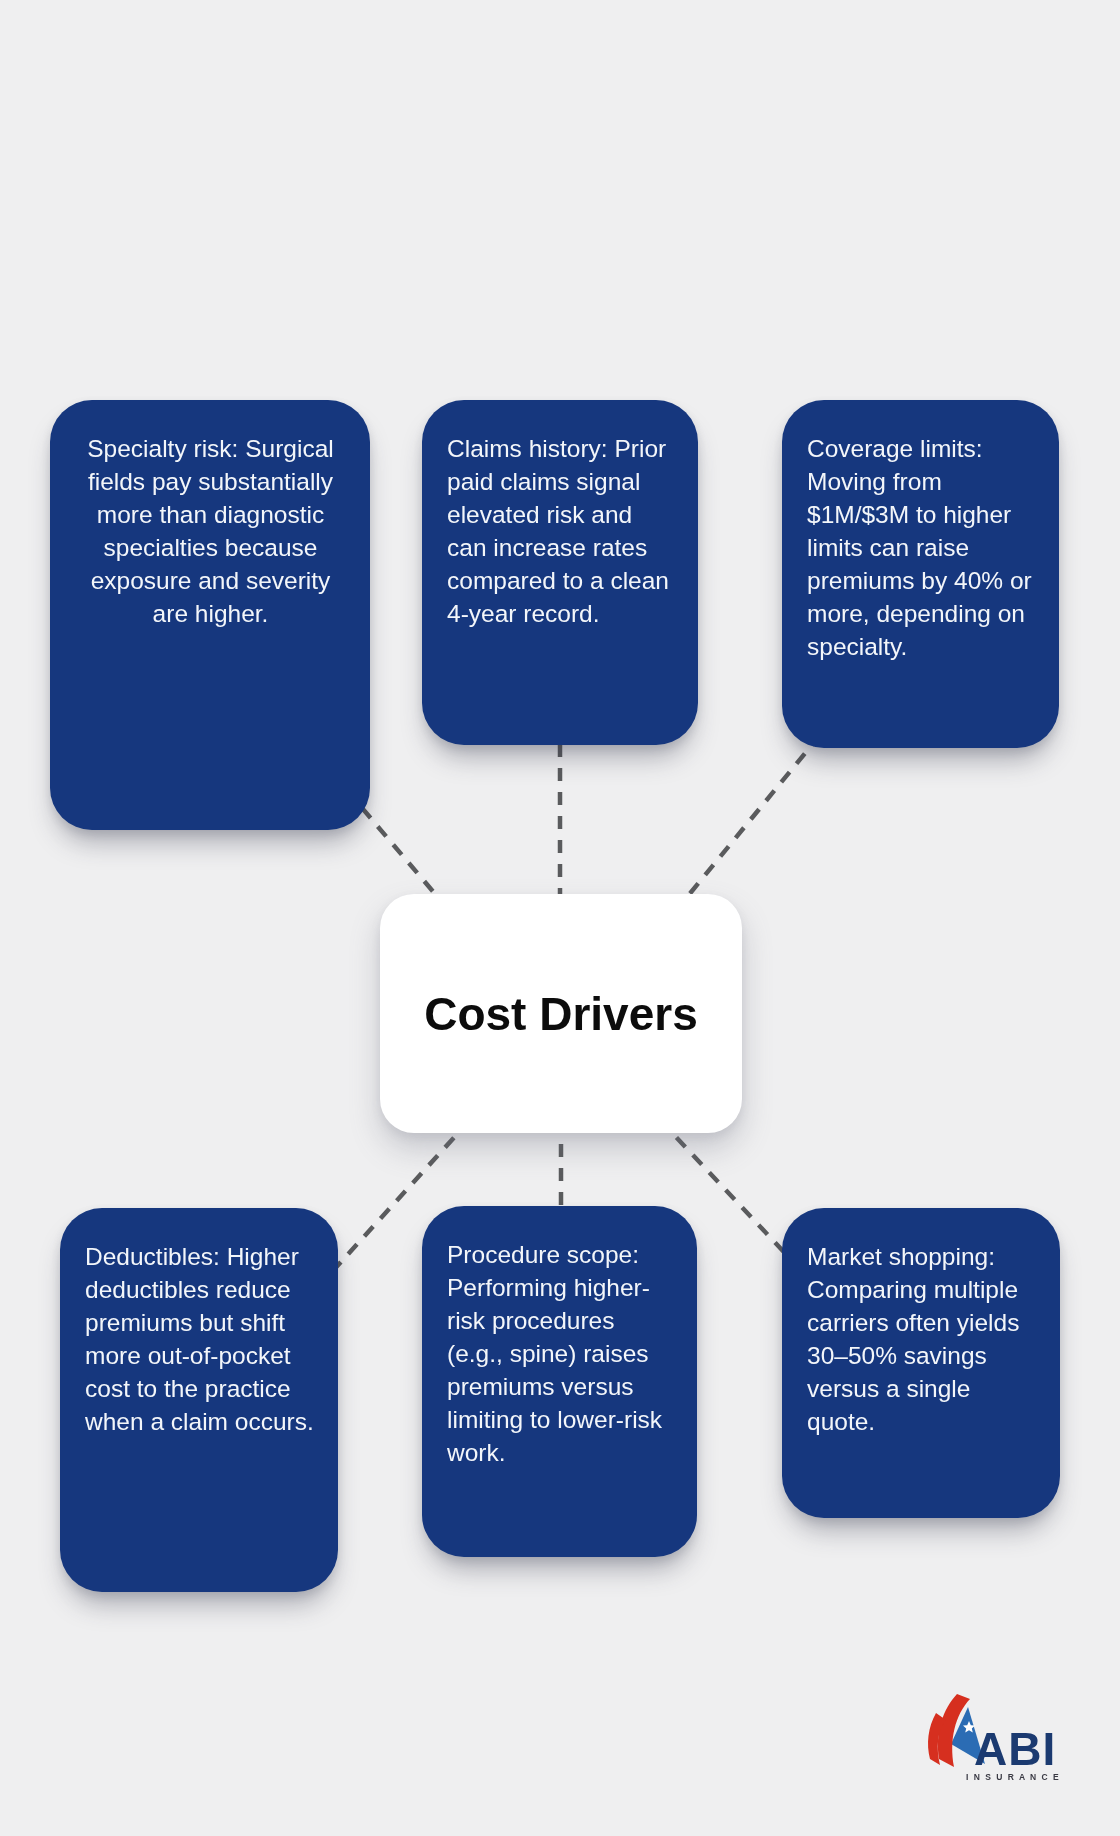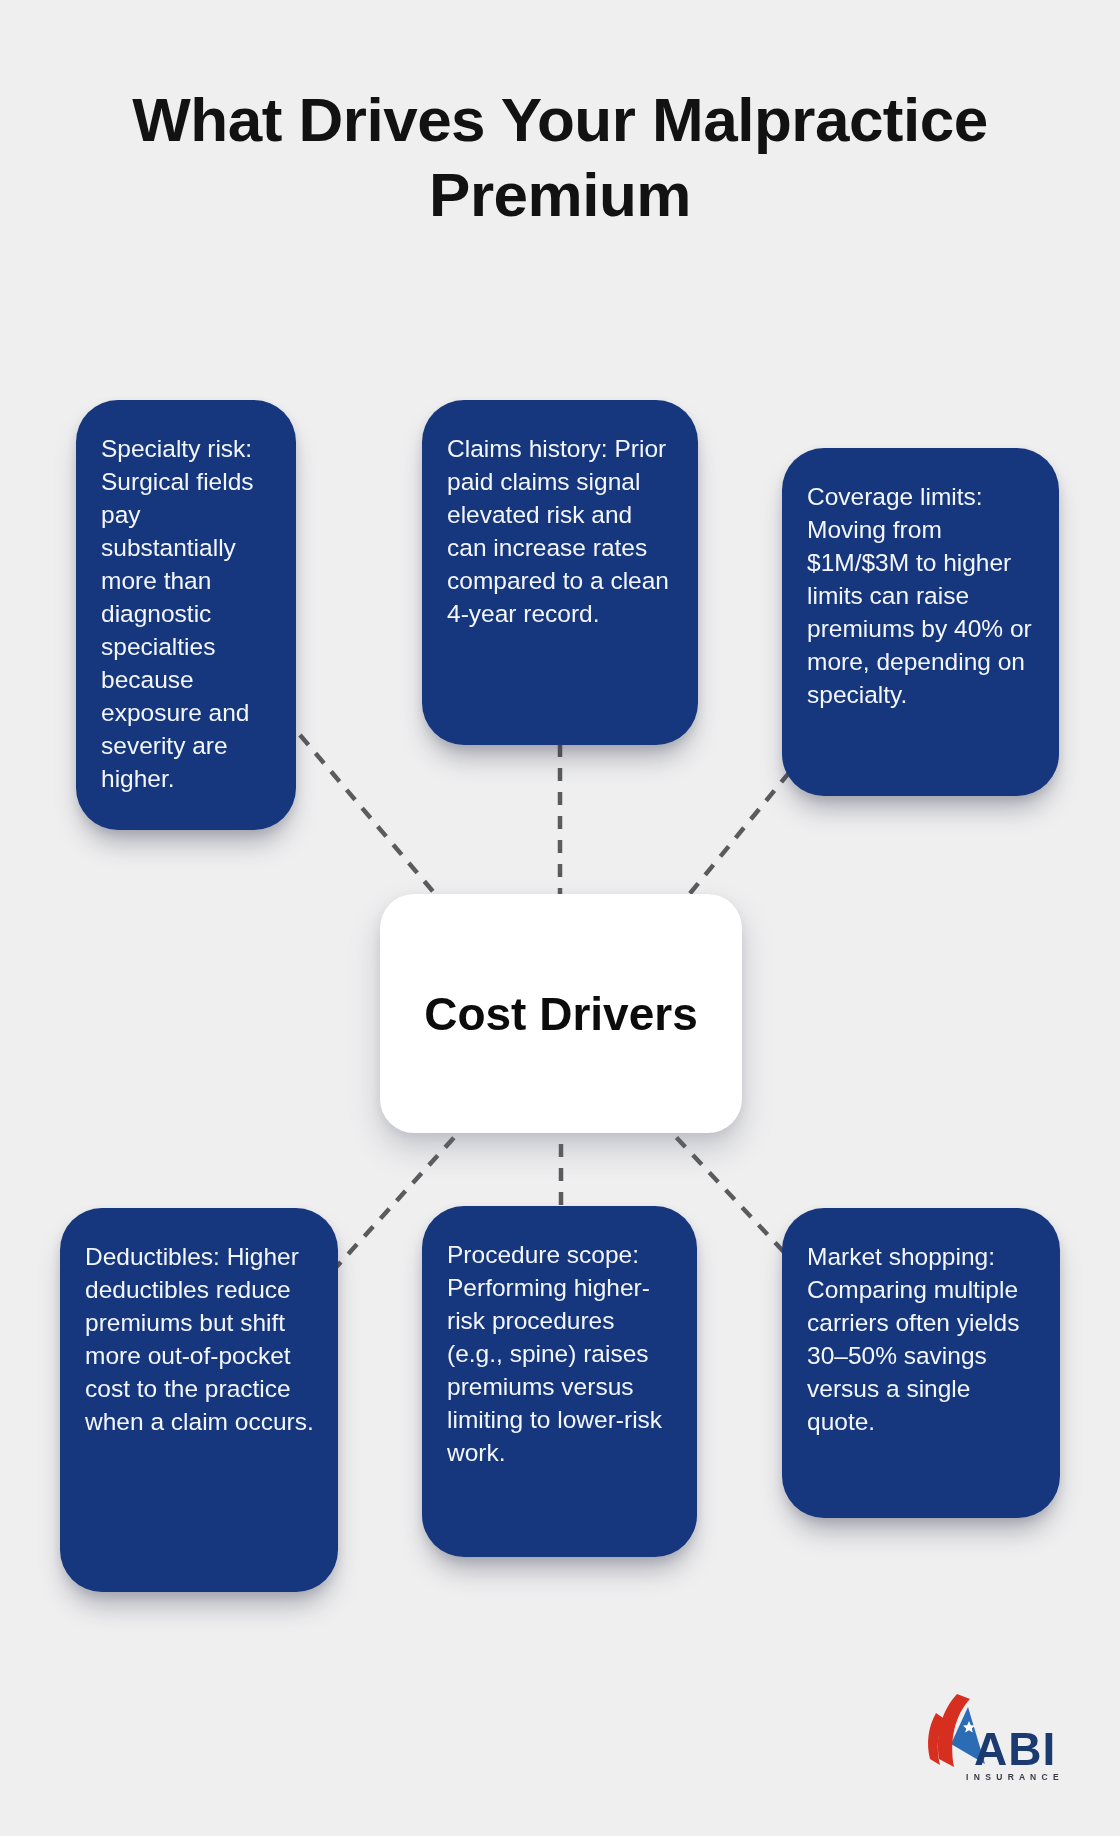--- a/index.html
+++ b/index.html
@@ -40,23 +40,23 @@
     z-index: 2;
     background: #16377e;
     border-radius: 42px;
     color: #f3f6fa;
     font-size: 24.5px;
     line-height: 33px;
     padding: 32px 24px 0 25px;
     box-shadow: 0 18px 26px -6px rgba(45, 50, 70, 0.35), 0 4px 10px rgba(45,50,70,0.12);
   }
 
-  .box-1 { left: 76px;  top: 400px;  width: 220px; height: 430px; }
+  .box-1 { left: 50px;  top: 400px;  width: 320px; height: 430px; text-align: center; }
   .box-2 { left: 422px; top: 400px;  width: 276px; height: 345px; }
-  .box-3 { left: 782px; top: 400px;  width: 277px; height: 348px; margin-top: 48px; }
+  .box-3 { left: 782px; top: 400px;  width: 277px; height: 348px; }
   .box-4 { left: 60px;  top: 1208px; width: 278px; height: 384px; }
   .box-5 { left: 422px; top: 1206px; width: 275px; height: 351px; }
   .box-6 { left: 782px; top: 1208px; width: 278px; height: 310px; }
 
   .center-node {
     position: absolute;
     z-index: 2;
     left: 380px;
     top: 894px;
     width: 362px;
@@ -83,21 +83,20 @@
     top: 1692px;
     width: 150px;
     height: 100px;
   }
 </style>
 </head>
 <body>
 
 <div class="canvas">
 
-  <h1 class="title">What Drives Your Malpractice Premium</h1>
 
   <svg class="connectors" width="1120" height="1836" viewBox="0 0 1120 1836" xmlns="http://www.w3.org/2000/svg">
     <g stroke="#5a5b5d" stroke-width="4.5" stroke-dasharray="13 11" fill="none">
       <line x1="300" y1="735" x2="470" y2="935"></line>
       <line x1="560" y1="720" x2="560" y2="920"></line>
       <line x1="820" y1="735" x2="660" y2="930"></line>
       <line x1="470" y1="1120" x2="320" y2="1285"></line>
       <line x1="561" y1="1120" x2="561" y2="1230"></line>
       <line x1="660" y1="1120" x2="815" y2="1285"></line>
     </g>

